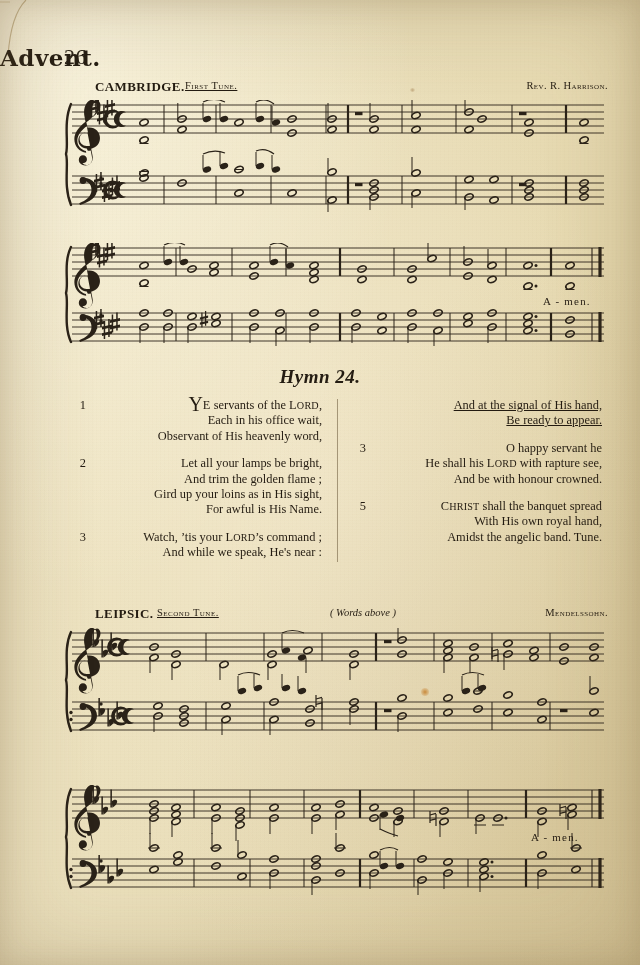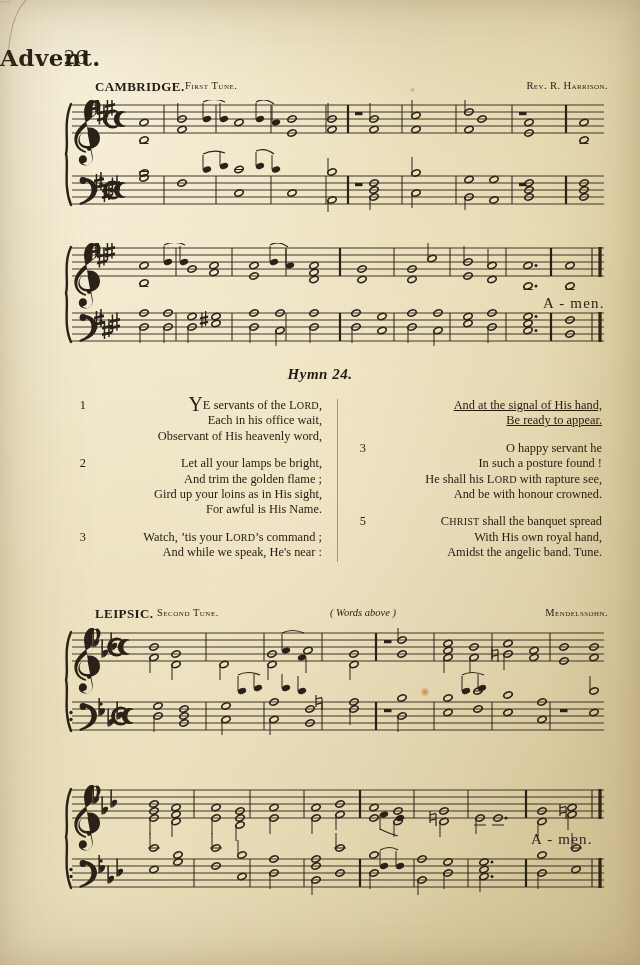--- a/index.html
+++ b/index.html
@@ -37,35 +37,35 @@
 
   
   #pageno{position:absolute;left:64px;top:44px;font-size:22px;letter-spacing:.5px;color:#2b2318;}
   #section-title{
     position:absolute;left:0;right:0;top:44px;
     font-family:"DejaVu Serif", serif;font-weight:700;font-size:23px;
     letter-spacing:.5px;color:#241c12;
   }
   .tune-head{position:absolute;left:95px;right:32px;height:14px;}
   .tune-name{position:absolute;left:0;top:0;font-weight:700;font-size:13px;letter-spacing:.4px;}
-  .tune-order{position:absolute;top:1px;font-size:10.5px;letter-spacing:.5px;font-variant:small-caps;}
+  .tune-order{position:absolute;top:1px;font-size:10.5px;letter-spacing:.5px;font-variant:small-caps;text-decoration:underline;}
   .tune-note{position:absolute;top:1px;font-size:10.5px;font-style:italic;}
   .tune-composer{position:absolute;right:0;top:1px;font-size:10.5px;letter-spacing:.4px;font-variant:small-caps;}
 
   
   .system{position:absolute;}
   .system svg{display:block;}
   .amen{
-    position:absolute;font-size:15px;letter-spacing:1.2px;color:#2a2218;white-space:nowrap;
+    position:absolute;font-size:11px;letter-spacing:1.2px;color:#2a2218;white-space:nowrap;
   }
 
   
   #hymn-title{
     position:absolute;left:0;right:0;top:366px;text-align:center;
-    font-weight:700;font-style:italic;font-size:15px;letter-spacing:.5px;
+    font-weight:700;font-style:italic;font-size:19px;letter-spacing:.5px;
   }
   #hymn-rule{position:absolute;left:337px;top:399px;width:1px;height:163px;background:#8b7b5c;opacity:.75;}
   .verse-col{position:absolute;font-size:12.4px;line-height:15.4px;color:#231b11;}
   #col-left{left:72px;top:398px;width:250px;}
   #col-right{left:352px;top:398px;width:250px;}
   .verse{position:relative;margin-bottom:12px;}
   .verse:last-child{margin-bottom:0;}
   .vnum{position:absolute;left:0;top:0;width:14px;text-align:right;font-size:12.4px;}
   .vlines{margin-left:20px;}
   .l{white-space:nowrap;text-align:right;}
@@ -560,21 +560,20 @@
     <div class="verse cont">
       <div class="vlines">
         <div class="l">And at the signal of His hand,</div>
         <div class="l ind">Be ready to appear.</div>
       </div>
     </div>
     <div class="verse">
       <span class="vnum">3</span>
       <div class="vlines">
         <div class="l">O happy servant he</div>
-        <div class="l ind">In such a posture found !</div>
         <div class="l">He shall his <span class="sc">L<span style="font-size:.82em">ORD</span></span> with rapture see,</div>
         <div class="l ind">And be with honour crowned.</div>
       </div>
     </div>
     <div class="verse">
       <span class="vnum">5</span>
       <div class="vlines">
         <div class="l"><span class="sc">C<span style="font-size:.82em">HRIST</span></span> shall the banquet spread</div>
         <div class="l ind">With His own royal hand,</div>
         <div class="l ind">Amidst the angelic band.  Tune.</div>

